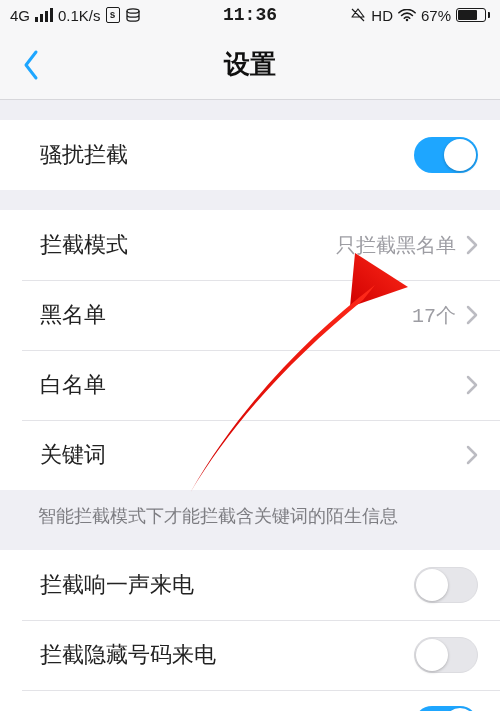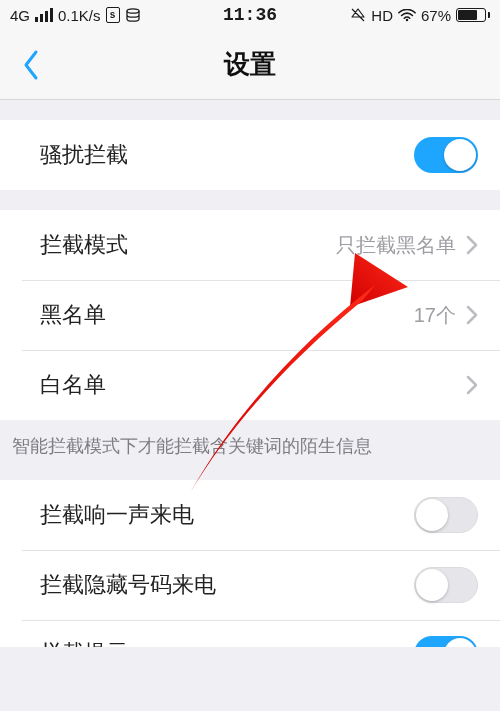--- a/index.html
+++ b/index.html
@@ -25,25 +25,25 @@
     .navhdr .title { font-size:26px; font-weight:600; color:#111;text-align:center; }
 
     .gap { height:20px; }
 
     
     .group { background:#fff; }
     .row { display:flex; align-items:center; height:70px; padding:0 22px 0 40px; position:relative; }
     .row + .row::before { content:""; position:absolute; left:22px; right:0; top:0; height:1px; background:#e3e3e7; }
     .row .label { font-size:22px; color:#222; flex:0 0 auto; }
     .row .spacer { flex:1 1 auto; }
-    .row .value { font-size:20px; color:#9d9da3; margin-right:10px; }
+    .row .value { font-size:20px; color:#9d9da3; margin-right:10px;font-family:Liberation Mono, monospace; }
     .chev { width:12px; height:20px; flex:0 0 auto; }
     .chev path { stroke:#bcbcc2; stroke-width:2.5; fill:none; stroke-linecap:round; stroke-linejoin:round; }
 
-    .footnote { font-size:18px; color:#7d7d82; padding:14px 12px; }
+    .footnote { font-size:18px; color:#7d7d82; padding:14px 38px; }
 
     
     .switch { width:64px; height:36px; border-radius:18px; position:relative; flex:0 0 auto; }
     .switch.on { background:#1ea6ff; }
     .switch.off { background:#e6e6ea; border:1px solid #dcdce0; }
     .switch .knob { position:absolute; width:32px; height:32px; border-radius:50%; background:#fff; top:2px; box-shadow:0 1px 3px rgba(0,0,0,.25); }
     .switch.on .knob { right:2px; }
     .switch.off .knob { left:1px; top:1px; }
 
     
@@ -128,20 +128,27 @@
         <path d="M2 2 L10 10 L2 18"></path>
       </svg>
   </div>
   <div class="row">
     <span class="label">白名单</span>
     <span class="spacer"></span>
     <svg class="chev" viewBox="0 0 12 20">
         <path d="M2 2 L10 10 L2 18"></path>
       </svg>
   </div>
+  <div class="row">
+    <span class="label">关键词</span>
+    <span class="spacer"></span>
+    <svg class="chev" viewBox="0 0 12 20">
+        <path d="M2 2 L10 10 L2 18"></path>
+      </svg>
+  </div>
 </div>
 <div class="footnote">智能拦截模式下才能拦截含关键词的陌生信息</div>
 
 <div style="height:8px"></div>
 
 <div class="group">
   <div class="row">
     <span class="label">拦截响一声来电</span>
     <span class="spacer"></span>
     <span class="switch off">

